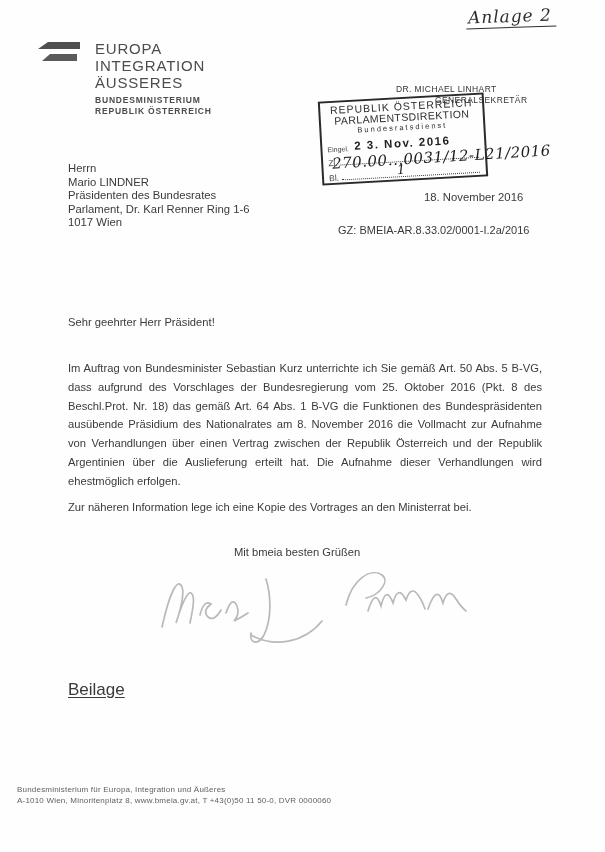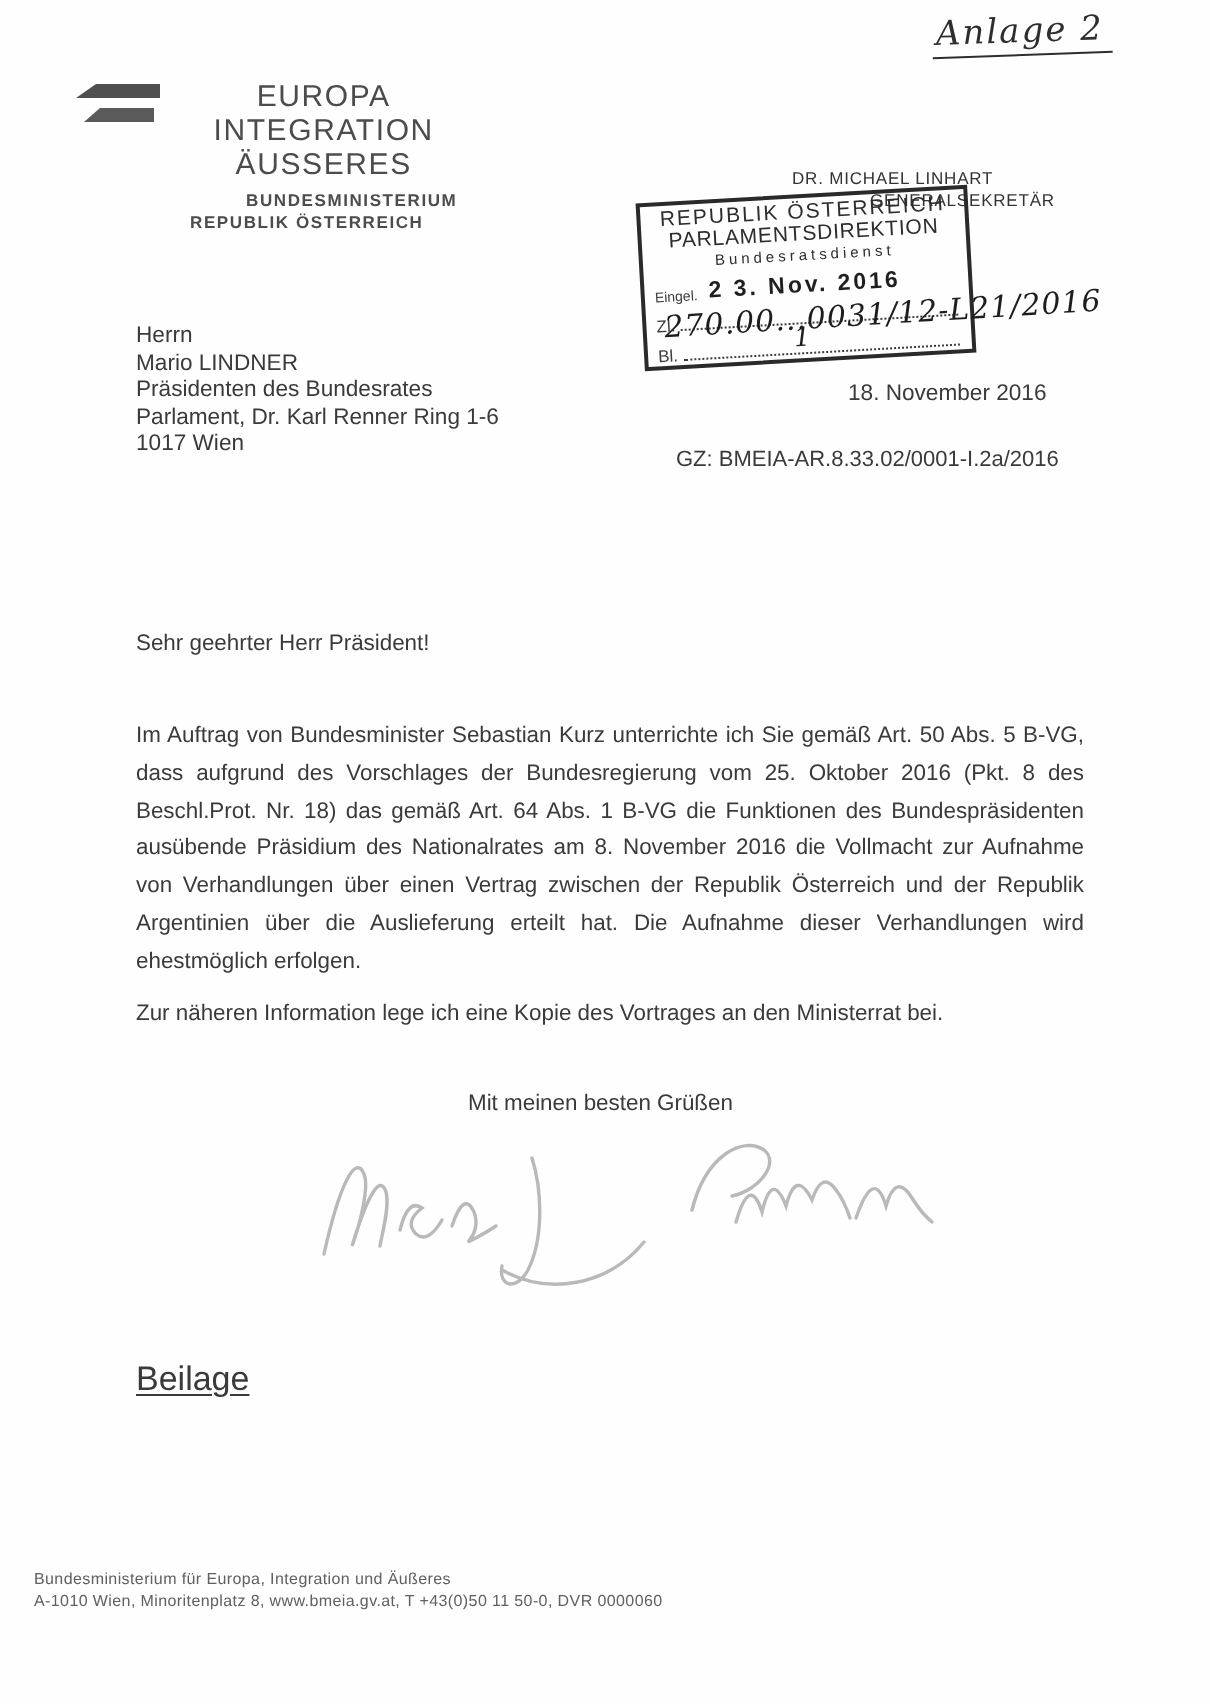--- a/index.html
+++ b/index.html
@@ -22,21 +22,21 @@
     position:absolute;top:6px;left:466px;
     font-size:17px;letter-spacing:1px;
     transform:rotate(-2deg);
     border-bottom:1.6px solid #2e2e2e;
     padding:0 4px 1px 2px;
   }
   
   .logo{position:absolute;top:40px;left:38px;}
   .logo-bars{position:absolute;top:2px;left:0;}
   .logo-text{margin-left:57px;}
-  .logo-main{font-size:15px;line-height:17px;letter-spacing:0.8px;color:#4c4c4c;text-align:center;}
+  .logo-main{font-size:15px;line-height:17px;letter-spacing:0.8px;color:#4c4c4c;}
   .logo-sub{font-size:8.5px;line-height:11px;letter-spacing:0.8px;color:#4c4c4c;font-weight:bold;margin-top:3px;}
   
   .sender-name{position:absolute;top:84px;left:396px;font-size:8.5px;letter-spacing:0.4px;color:#333;}
   .sender-title{position:absolute;top:95px;left:419px;font-size:8.5px;letter-spacing:0.4px;color:#333;padding-left:16px;}
   
   .stamp{
     position:absolute;top:97px;left:320px;
     width:166px;height:84px;
     border:2px solid #2a2a2a;
     transform:rotate(-3.2deg);
@@ -91,21 +91,21 @@
 
   <div class="logo">
     <svg class="logo-bars" width="50" height="26" viewBox="0 0 50 26">
       <polygon points="10,0 42,0 42,7 0,7" fill="#4f4f4f"></polygon>
       <polygon points="12,12 39,12 39,19 4,19" fill="#5a5a5a"></polygon>
     </svg>
     <div class="logo-text">
       <div class="logo-main">EUROPA</div>
       <div class="logo-main">INTEGRATION</div>
       <div class="logo-main">ÄUSSERES</div>
-      <div class="logo-sub" style="margin-top:4px;margin-left:28px;">BUNDESMINISTERIUM</div>
+      <div class="logo-sub" style="margin-top:4px;">BUNDESMINISTERIUM</div>
       <div class="logo-sub" style="margin-top:0;">REPUBLIK ÖSTERREICH</div>
     </div>
   </div>
 
   <div class="sender-name">DR. MICHAEL LINHART</div>
   <div class="sender-title">GENERALSEKRETÄR</div>
 
   <div class="stamp">
     <div class="stamp-l1">REPUBLIK ÖSTERREICH</div>
     <div class="stamp-l2">PARLAMENTSDIREKTION</div>
@@ -134,21 +134,21 @@
     <div>Parlament, Dr. Karl Renner Ring 1-6</div>
     <div>1017 Wien</div>
   </div>
 
   <div class="letter-date">18. November 2016</div>
   <div class="reference">GZ: BMEIA-AR.8.33.02/0001-I.2a/2016</div>
 
   <div class="salutation">Sehr geehrter Herr Präsident!</div>
   <div class="para1">Im Auftrag von Bundesminister Sebastian Kurz unterrichte ich Sie gemäß Art. 50 Abs. 5 B-VG, dass aufgrund des Vorschlages der Bundesregierung vom 25. Oktober 2016 (Pkt. 8 des Beschl.Prot. Nr. 18) das gemäß Art. 64 Abs. 1 B-VG die Funktionen des Bundespräsidenten ausübende Präsidium des Nationalrates am 8. November 2016 die Vollmacht zur Aufnahme von Verhandlungen über einen Vertrag zwischen der Republik Österreich und der Republik Argentinien über die Auslieferung erteilt hat. Die Aufnahme dieser Verhandlungen wird ehestmöglich erfolgen.</div>
   <div class="para2">Zur näheren Information lege ich eine Kopie des Vortrages an den Ministerrat bei.</div>
-  <div class="closing">Mit meinen besten Grüßen</div>
+  <div class="closing">Mit bmeia besten Grüßen</div>
 
   <svg class="signature" width="320" height="85" viewBox="0 0 320 85" fill="none" stroke="#b9b9b9" stroke-width="1.7" stroke-linecap="round">
     <path d="M4,64 C12,28 20,14 24,24 C27,31 21,52 18,60 C26,34 32,24 35,33 C37,40 33,54 32,60"></path>
     <path d="M42,52 q4,-16 11,-11 q-9,7 -3,13 q6,5 13,-7"></path>
     <path d="M68,50 q6,-18 11,-7 q3,8 -3,15 q8,-4 14,-8"></path>
     <path d="M108,16 C113,32 114,56 106,72 C100,83 91,80 93,70"></path>
     <path d="M93,72 C116,85 146,80 164,58"></path>
     <path d="M188,42 C195,14 214,5 224,12 C232,18 222,32 208,35"></path>
     <path d="M210,48 q7,-24 13,-5 q5,-21 12,-3 q5,-19 13,-3 q5,-15 12,-5 q4,5 7,14"></path>
     <path d="M270,46 q9,-26 15,-6 q5,-17 13,-4 q5,8 10,12"></path>

